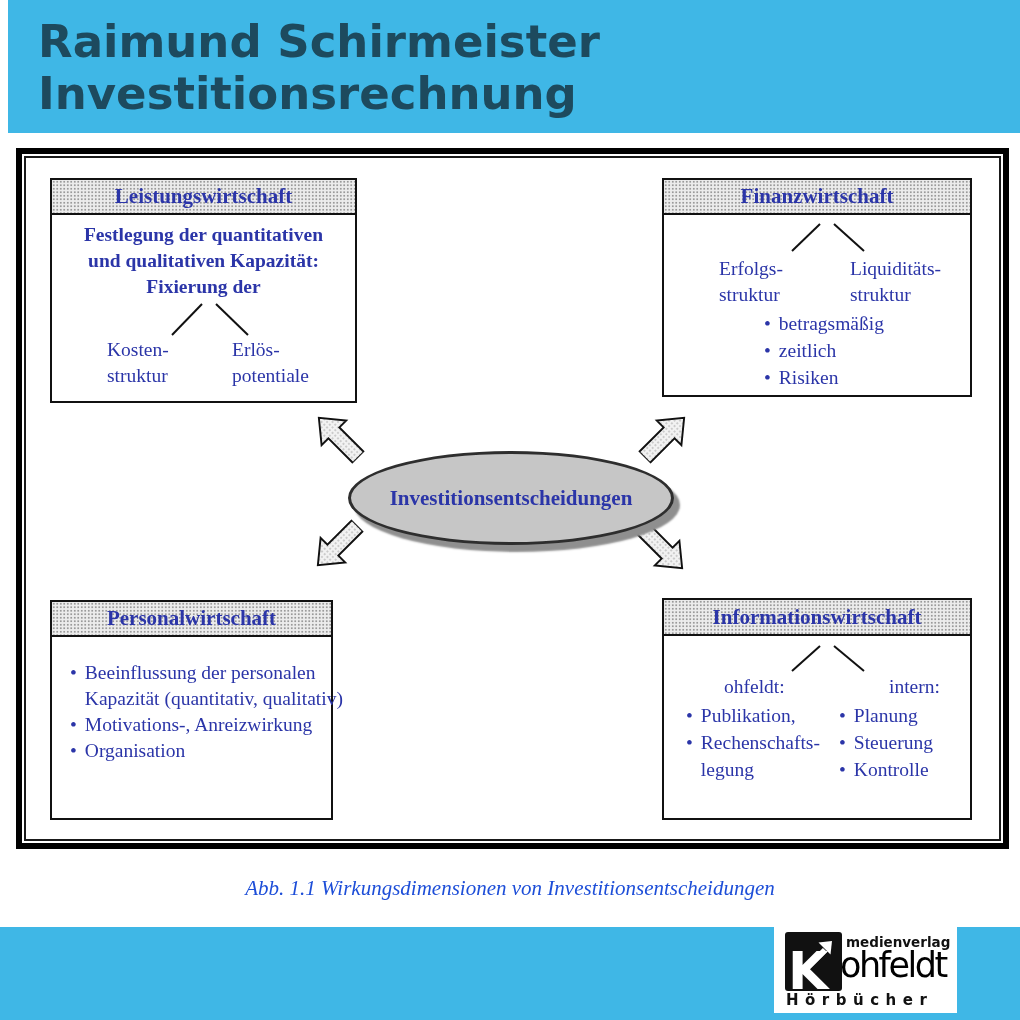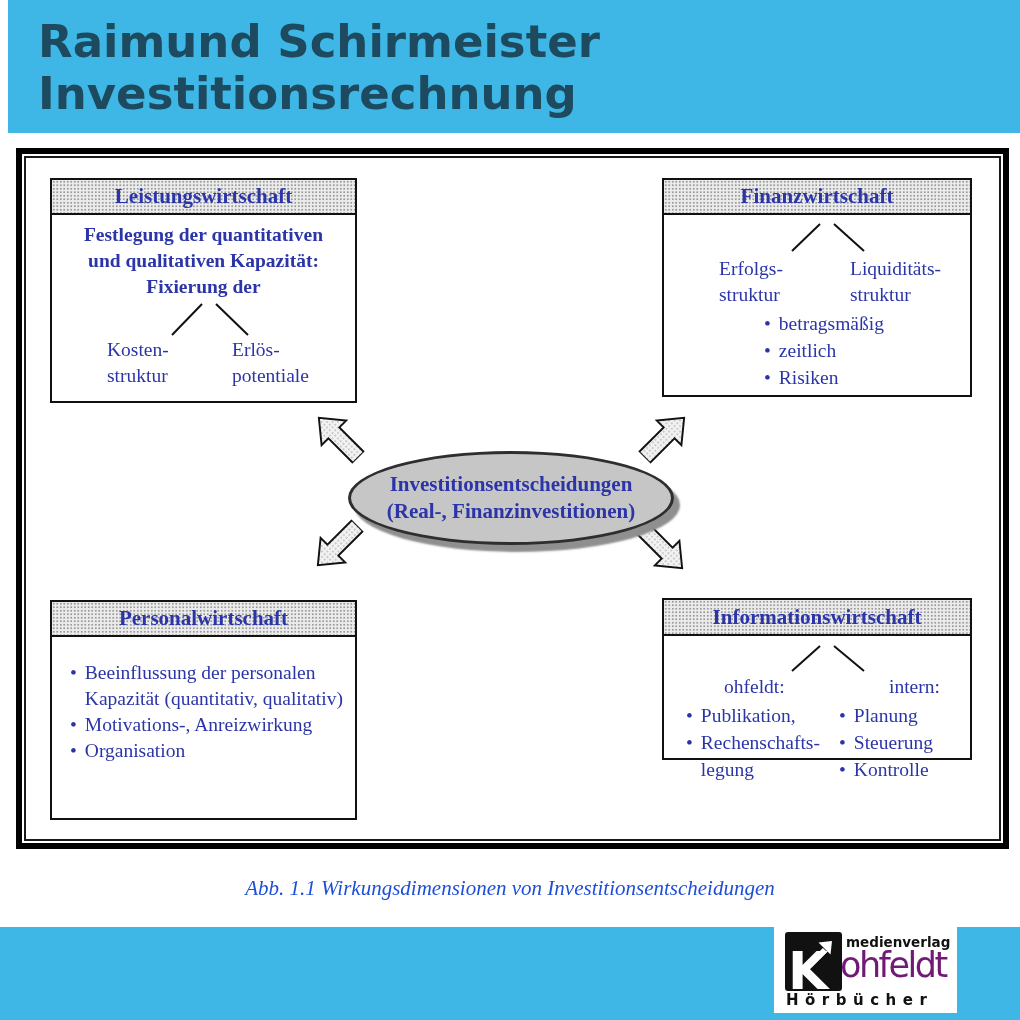--- a/index.html
+++ b/index.html
@@ -42,21 +42,21 @@
            font-style:italic;font-size:21px;color:#1d4ed8;}
   
   .bluestrip{position:absolute;left:0;top:927px;width:1020px;height:93px;background:#3FB7E6;}
   .logo-card{position:absolute;left:774px;top:921px;width:183px;height:92px;background:#fff;}
   .ksq{position:absolute;left:11px;top:11px;width:57px;height:59px;background:#111;border-radius:3px;}
   .kletter{position:absolute;left:3px;bottom:-6px;color:#fff;
            font-family:"DejaVu Sans","Liberation Sans",sans-serif;font-weight:bold;font-size:52px;line-height:1;}
   .karrow{position:absolute;left:0;top:0;}
   .tagline-top{position:absolute;left:72px;top:13px;color:#111;
            font-family:"DejaVu Sans","Liberation Sans",sans-serif;font-weight:bold;font-size:13.5px;}
-  .name-rest{position:absolute;left:66px;top:24px;color:#701a75;
+  .name-rest{position:absolute;left:66px;top:24px;color:#000000;
            font-family:"DejaVu Sans","Liberation Sans",sans-serif;font-size:35px;letter-spacing:-2.5px;}
   .tagline-bottom{position:absolute;left:12px;top:70px;color:#111;
            font-family:"DejaVu Sans","Liberation Sans",sans-serif;font-weight:bold;font-size:15px;letter-spacing:6.5px;}
 </style>
 </head>
 <body>
 
 <div class="stage">
 
   <div class="banner">
@@ -127,41 +127,41 @@
           <span class="dot">•</span>
           <span>zeitlich</span>
         </div>
       <div class="bul">
           <span class="dot">•</span>
           <span>Risiken</span>
         </div>
     </div>
   </div>
 
-  <div class="dbox" style="left:50px;top:600px;width:307px;height:220px;">
+  <div class="dbox" style="left:50px;top:600px;width:283px;height:220px;">
     <div class="dband">
       <span>Personalwirtschaft</span>
     </div>
     <div class="bullets" style="left:18px;top:58px;width:276px;">
       <div class="bul">
           <span class="dot">•</span>
           <span>Beeinflussung der personalen Kapazität (quantitativ, qualitativ)</span>
         </div>
       <div class="bul">
           <span class="dot">•</span>
           <span>Motivations-, Anreizwirkung</span>
         </div>
       <div class="bul">
           <span class="dot">•</span>
           <span>Organisation</span>
         </div>
     </div>
   </div>
 
-  <div class="dbox" style="left:662px;top:598px;width:310px;height:162px;">
+  <div class="dbox" style="left:662px;top:598px;width:310px;height:222px;">
     <div class="dband" style="height:34px;">
       <span>Informationswirtschaft</span>
     </div>
     <svg class="branch" style="left:112px;top:44px;" width="100" height="30">
       <line x1="44" y1="2" x2="16" y2="27" stroke="#111" stroke-width="2"></line>
       <line x1="58" y1="2" x2="88" y2="27" stroke="#111" stroke-width="2"></line>
     </svg>
     <div class="btxt" style="position:absolute;left:60px;top:74px;">ohfeldt:</div>
     <div class="btxt" style="position:absolute;left:193px;top:74px;margin-left:32px;">intern:</div>
     <div class="bullets" style="left:22px;top:102px;width:128px;line-height:27px;">
@@ -206,21 +206,20 @@
       </svg>
   </div>
   <div class="barrow" style="left:631px;top:517px;transform:rotate(45deg);">
     <svg width="58" height="44" viewBox="0 0 60 44">
         <path d="M0,14 L36,14 L36,4 L58,22 L36,40 L36,30 L0,30 Z" fill="url(#dotfill)" stroke="#111" stroke-width="2"></path>
       </svg>
   </div>
 
   <div class="ellipse">
     <div>Investitionsentscheidungen</div>
-    <div>(Real-, Finanzinvestitionen)</div>
   </div>
 
   <div class="caption">Abb. 1.1 Wirkungsdimensionen von Investitionsentscheidungen</div>
 
   <div class="bluestrip"></div>
   <div class="logo-card">
     <div class="ksq">
       <div class="kletter">K</div>
       <svg class="karrow" width="57" height="59" viewBox="0 0 57 59">
         <line x1="18" y1="40" x2="40" y2="18" stroke="#fff" stroke-width="6"></line>

